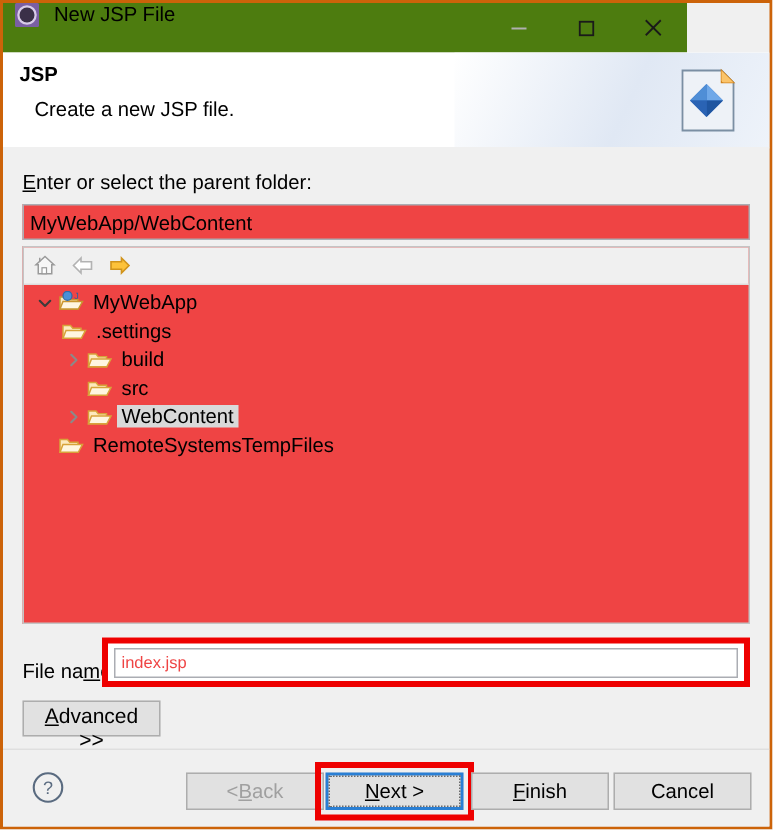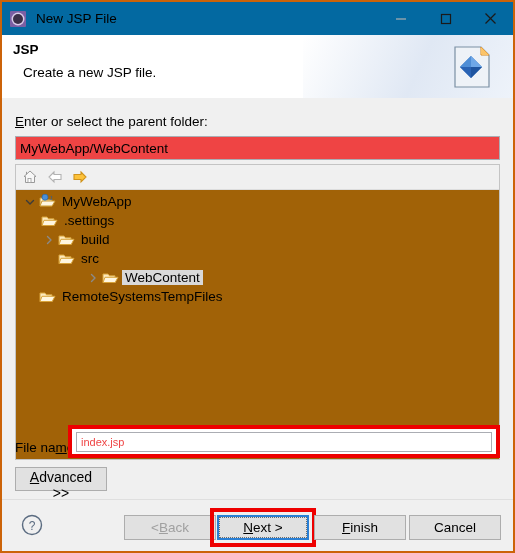--- a/index.html
+++ b/index.html
@@ -18,25 +18,25 @@
     box-sizing: border-box;
     border: 2px solid #cc6309;
     background: #f0f0f0;
     overflow: hidden;
   }
 
   
   .titlebar {
     position: absolute;
     left: 0; top: 0;
-    width: 511px;
+    width: 456px;
     height: 33px;
-    background: #0369a1;
-    display: flex;
-    align-items: center;
+    background: #4d7c0f;
+    display: flex;
+    align-items: flex-start;
   }
   .title-icon {
     width: 16px; height: 16px;
     margin-left: 8px;
     position: relative;
     background: #7a5fa3;
     border-radius: 1px;
     flex: none;
   }
   .title-icon::before {
@@ -135,24 +135,24 @@
     color: #000000;
     padding: 0 4px;
     line-height: 20px;
     outline: none;
   }
 
   .tree-panel {
     position: absolute;
     left: 13px; top: 66px;
     width: 485px;
-    height: 296px;
+    height: 252px;
     box-sizing: border-box;
     border: 1px solid #c4c4c4;
-    background: #a16207;
+    background: #ef4444;
   }
   .tree-toolbar {
     height: 24px;
     background: #f0f0f0;
     border-bottom: 1px solid #dddddd;
     display: flex;
     align-items: center;
     padding-left: 5px;
     gap: 7px;
   }
@@ -405,21 +405,21 @@
           <div class="trow" style="padding-left: 25px;">
             <span class="twist"></span>
             <span class="ticon">
               <svg width="17" height="14" viewBox="0 0 17 14">
                 <path d="M1 3 H6 L7.5 4.8 H13 V11.5 H1 Z" fill="#fde9bd" stroke="#d8a33a" stroke-width="1"></path>
                 <path d="M3 6.3 H16 L13.2 11.5 H1 Z" fill="#fff6e0" stroke="#d8a33a" stroke-width="1"></path>
               </svg>
             </span>
             <span class="tlabel">src</span>
           </div>
-          <div class="trow sel" style="padding-left: 25px; margin-left: 44px;">
+          <div class="trow sel" style="padding-left: 25px;">
             <span class="twist">
               <svg width="10" height="10" viewBox="0 0 10 10">
                 <path fill="none" stroke="#8a8a8a" stroke-width="1.4" stroke-linecap="round" stroke-linejoin="round" d="M3.5 1.5 L7 5 L3.5 8.5"></path>
               </svg>
             </span>
             <span class="ticon">
               <svg width="17" height="14" viewBox="0 0 17 14">
                 <path d="M1 3 H6 L7.5 4.8 H13 V11.5 H1 Z" fill="#fde9bd" stroke="#d8a33a" stroke-width="1"></path>
                 <path d="M3 6.3 H16 L13.2 11.5 H1 Z" fill="#fff6e0" stroke="#d8a33a" stroke-width="1"></path>
               </svg>

